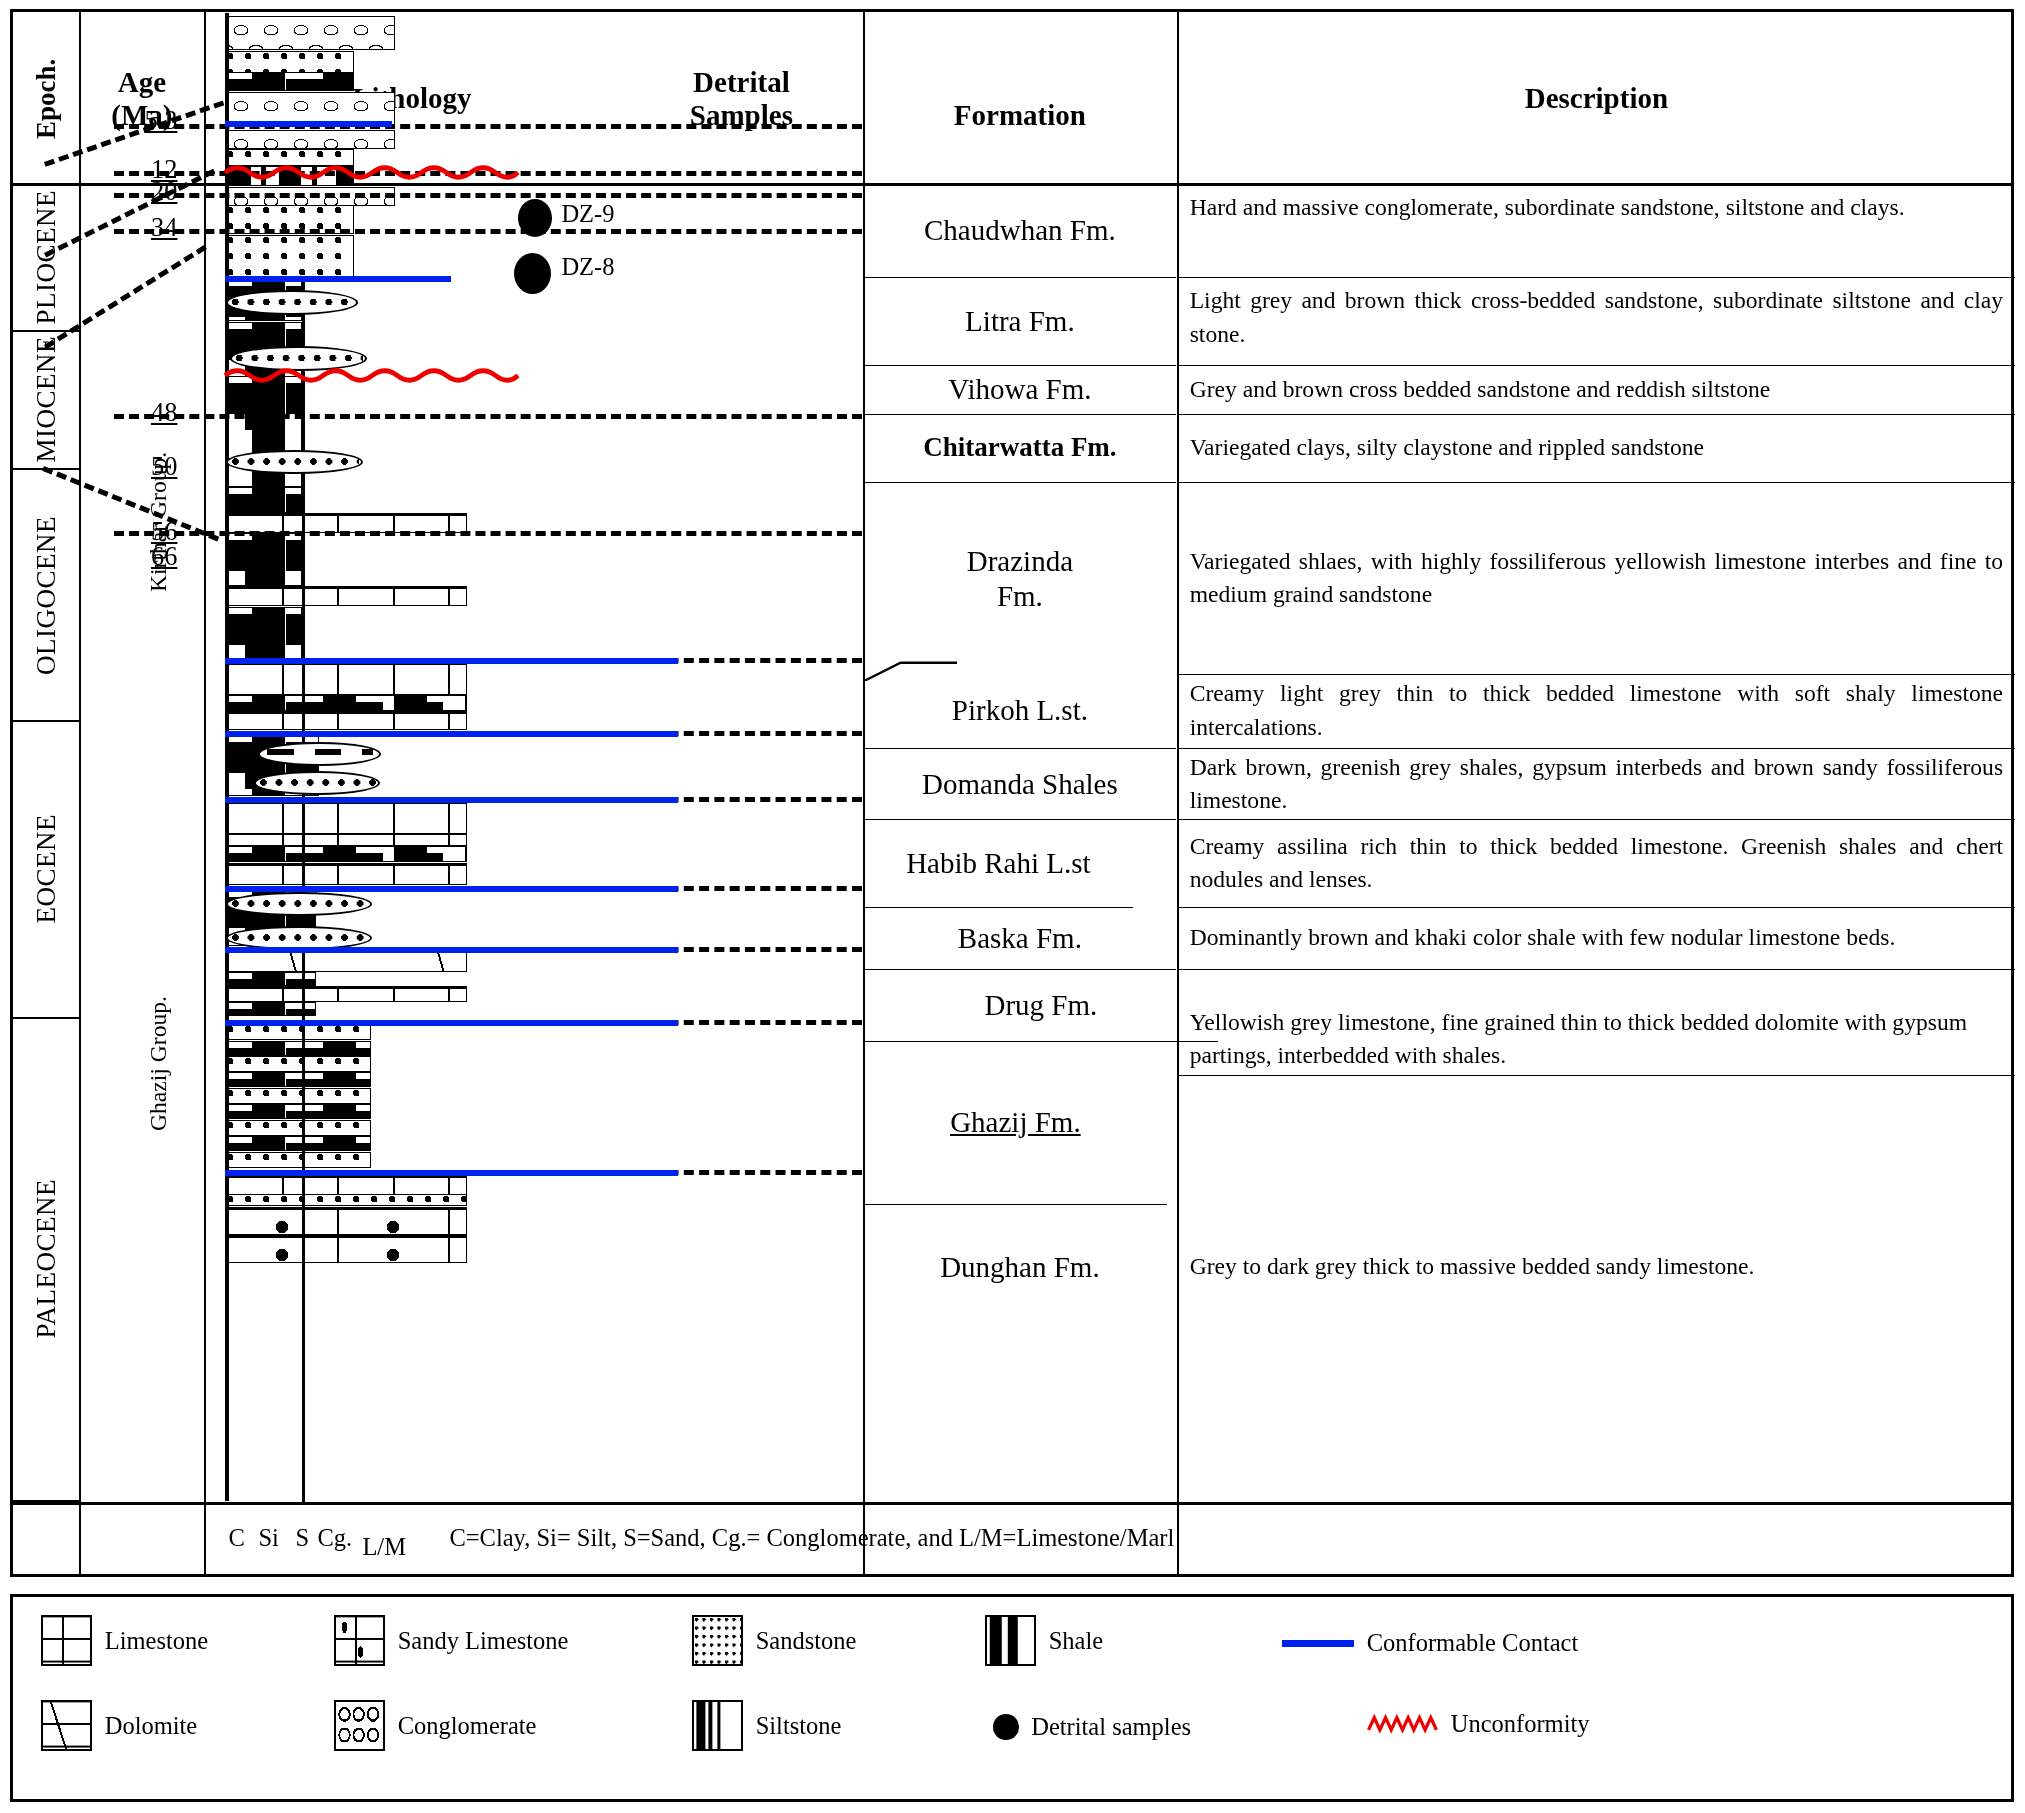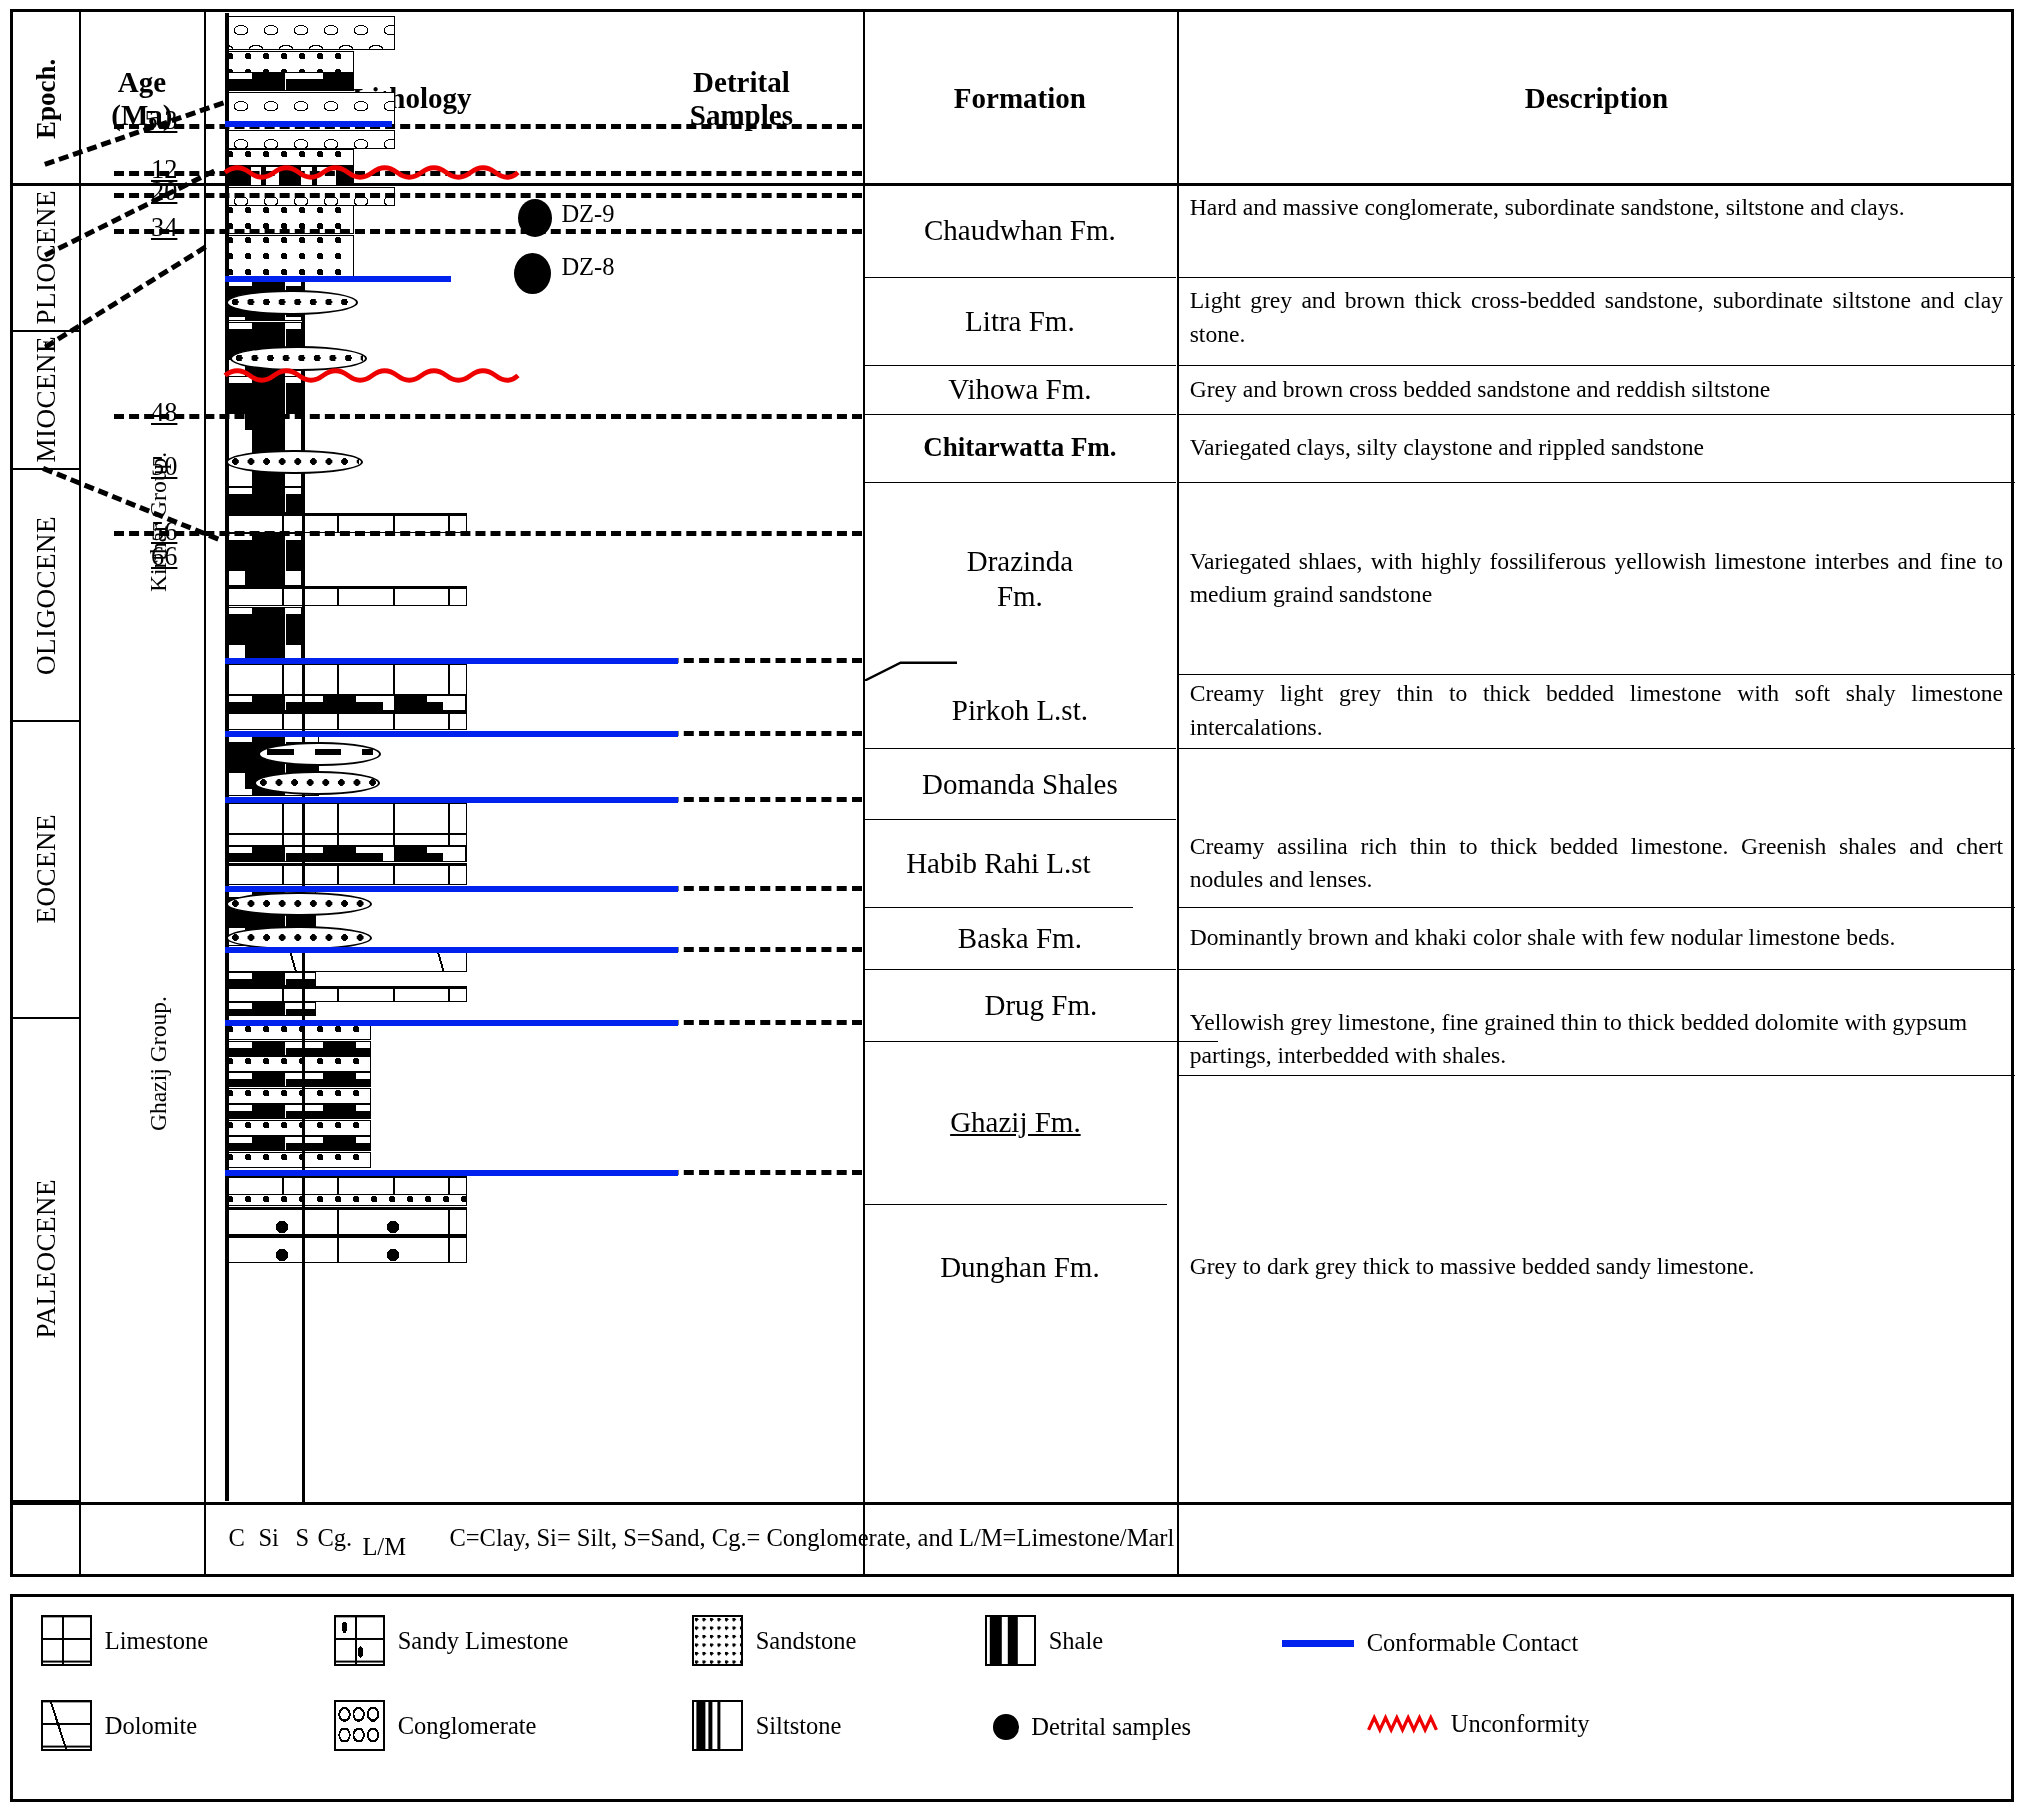--- a/index.html
+++ b/index.html
@@ -331,21 +331,21 @@
 
       <div class="hdr-cell hdr-big" style="left:191px; width:415px;">
         <span>Lithology</span>
       </div>
 
       <div class="hdr-cell hdr-big" style="left:606px; width:244px; flex-direction:column;">
         <div>Detrital</div>
         <div>Samples</div>
       </div>
 
-      <div class="hdr-cell hdr-big" style="left:850px; width:313px;">
+      <div class="hdr-cell hdr-big" style="left:850px; width:313px;margin-top:17px;">
         <span>Formation</span>
       </div>
 
       <div class="hdr-cell hdr-big" style="left:1164px; right:0; width:838px;">
         <span>Description</span>
       </div>
     </div>
 
     <div class="epoch-cell" style="top:174px; height:146px;">
       <span>PLIOCENE</span>
@@ -505,20 +505,21 @@
     <svg style="position:absolute; left:850px; top:647px; width:94px; height:22.6px;" viewBox="0 0 200 48">
       <path d="M0,48 L80,8 L200,8" fill="none" stroke="#000" stroke-width="5"></path>
     </svg>
 
     <div class="desc-cell top" style="left:1164px; top:173px; width:838px; height:93px;">Hard and massive conglomerate, subordinate sandstone, siltstone and  clays.</div>
     <div class="desc-cell top" style="left:1164px; top:266px; width:838px; height:88px;">Light grey and brown thick cross-bedded sandstone, subordinate siltstone and clay stone.</div>
     <div class="desc-cell" style="left:1164px; top:354px; width:838px; height:49px; text-align:left;">Grey and brown cross bedded sandstone and reddish siltstone</div>
     <div class="desc-cell" style="left:1164px; top:403px; width:838px; height:68px; text-align:left;">Variegated clays, silty claystone and rippled sandstone</div>
     <div class="desc-cell" style="left:1164px; top:471px; width:838px; height:192px;">Variegated shlaes, with highly fossiliferous yellowish limestone interbes and fine to medium graind sandstone</div>
     <div class="desc-cell" style="left:1164px; top:662px; width:838px; height:75px;">Creamy light grey thin to thick bedded limestone with soft shaly limestone intercalations.</div>
+    <div class="desc-cell" style="left:1164px; top:738px; width:838px; height:70px;">Dark brown, greenish grey shales, gypsum interbeds and brown sandy fossiliferous limestone.</div>
     <div class="desc-cell" style="left:1164px; top:808px; width:838px; height:88px;">Creamy assilina rich thin to thick bedded limestone. Greenish shales and chert nodules and lenses.</div>
     <div class="desc-cell" style="left:1164px; top:896px; width:838px; height:62px; text-align:left;">Dominantly brown and khaki color shale with few nodular limestone beds.</div>
     <div class="desc-cell" style="left:1164px; top:958px; width:838px; height:72px; text-align:left;margin-top:34px;">Yellowish grey limestone, fine grained thin to thick bedded dolomite with gypsum partings, interbedded with shales.</div>
     <div class="desc-cell" style="left:1164px; top:1193px; width:838px; height:125px; border-bottom:none;">Grey to dark grey thick to massive bedded sandy limestone.</div>
 
     <div id="scale-row" style="top:1490px; height:78px;">
       <div class="scale-lab" style="left:215px; top:22px;">C</div>
       <div class="scale-lab" style="left:245px; top:22px;">Si</div>
       <div class="scale-lab" style="left:282px; top:22px;">S</div>
       <div class="scale-lab" style="left:304px; top:22px;">Cg.</div>

